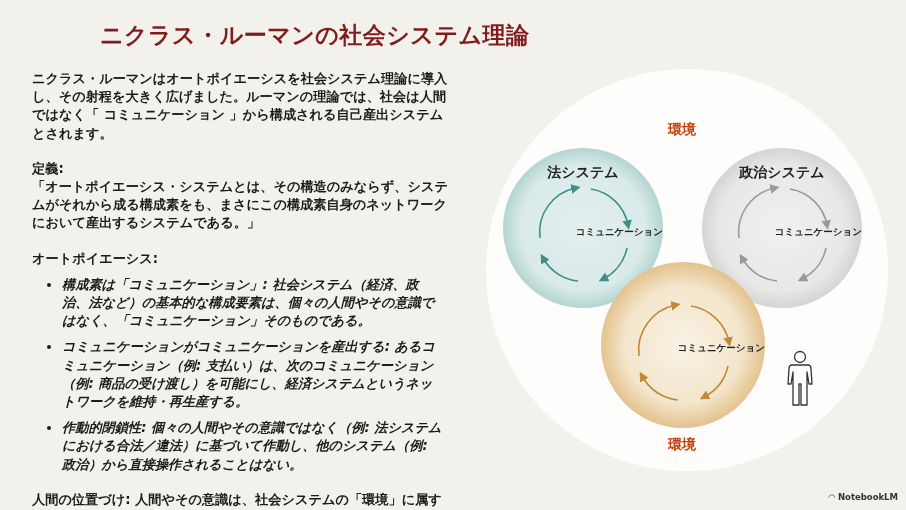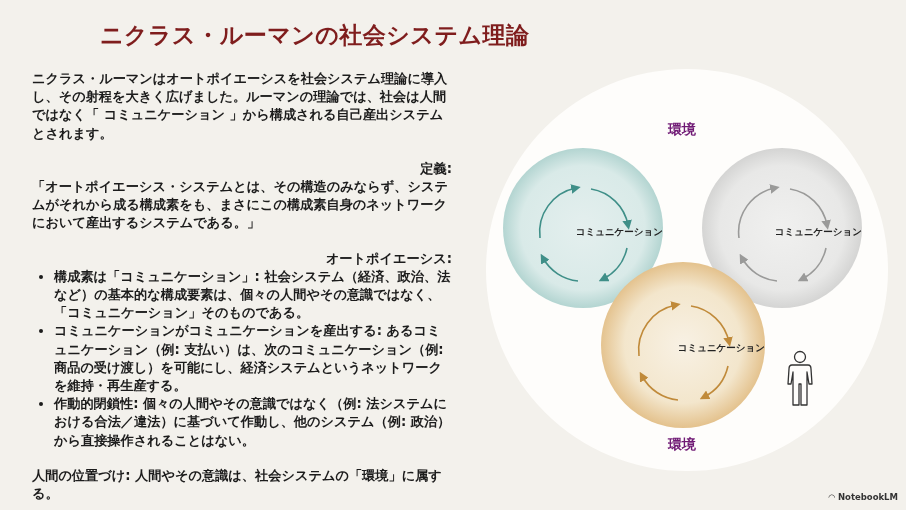--- a/index.html
+++ b/index.html
@@ -9,23 +9,23 @@
     font-family: "DejaVu Sans", "Liberation Sans", sans-serif;
     color:#1c1c1c;
   }
   .title {
     position:absolute; left:100px; top:20px;
     font-family:"DejaVu Serif", "Liberation Serif", serif;
     font-size:23px; font-weight:bold; letter-spacing:0.5px; color:#7f1d1d;
   }
   .left { position:absolute; left:32px; top:70px; width:420px; font-size:13.2px; line-height:18.2px; font-weight:bold; }
   .para { margin:0 0 17px 0; }
-  .label { display:block;text-align:right; }
+  .label { display:block; }
   ul { margin:0; padding:0 0 0 22px; }
-  li { margin:0; padding:0; }
+  li { margin:8px; padding:0;font-style:italic; }
   .diagram { position:absolute; left:0; top:0; width:906px; height:510px; pointer-events:none; }
   .diagram * { pointer-events:auto; }
   .env-circle {
     position:absolute; left:486px; top:69px; width:402px; height:402px; border-radius:50%;
     background:#fefdfb;
   }
   .sys {
     position:absolute; border-radius:50%;
   }
   .sys.law {
@@ -41,21 +41,21 @@
     background: radial-gradient(circle at 50% 50%, #f8f1e4 0%, #f3e6cc 50%, #e3c08a 72%, #c68f3a 90%, rgba(198,143,58,0) 100%);
   }
   .sys-title {
     position:absolute; width:100%; text-align:center; font-size:14px; font-weight:bold; color:#222;
   }
   .center-label {
     position:absolute; width:100%; text-align:right; font-size:9.5px; font-weight:bold; color:#222;
   }
   .ring { position:absolute; left:0; top:0; }
   .env-label {
-    position:absolute; font-size:14px; font-weight:bold; color:#701a75;
+    position:absolute; font-size:14px; font-weight:bold; color:#c2410c;
   }
   .person { position:absolute; left:785px; top:350px; }
   .brand {
     position:absolute; right:8px; bottom:8px; font-size:8.5px; color:#333; font-weight:bold;
     display:flex; align-items:center; gap:3px;
   }
 </style>
 </head>
 <body>
 
@@ -76,35 +76,37 @@
     </ul>
   </div>
   <p class="para">人間の位置づけ: 人間やその意識は、社会システムの「環境」に属する。</p>
 </div>
 
 <div class="diagram">
   <div class="env-circle"></div>
   <div class="env-label" style="left:668px;top:121px;">環境</div>
 
   <div class="sys law">
+    <div class="sys-title" style="top:16px;">法システム</div>
     <svg class="ring" width="160" height="160">
       <defs>
           <marker id="aT" markerWidth="6" markerHeight="6" refX="3" refY="3" orient="auto">
             <path d="M0,0 L6,3 L0,6 z" fill="#3f8f88"></path>
           </marker>
         </defs>
       <path d="M37,90 A45,45 0 0 1 73,40" fill="none" stroke="#3f8f88" stroke-width="1.6" marker-end="url(#aT)"></path>
       <path d="M88,41 A45,45 0 0 1 125,77" fill="none" stroke="#3f8f88" stroke-width="1.6" marker-end="url(#aT)"></path>
       <path d="M124,100 A45,45 0 0 1 100,131" fill="none" stroke="#3f8f88" stroke-width="1.6" marker-end="url(#aT)"></path>
       <path d="M75,133 A45,45 0 0 1 40,110" fill="none" stroke="#3f8f88" stroke-width="1.6" marker-end="url(#aT)"></path>
     </svg>
     <div class="center-label" style="top:78px;">コミュニケーション</div>
   </div>
 
   <div class="sys pol">
+    <div class="sys-title" style="top:16px;">政治システム</div>
     <svg class="ring" width="160" height="160">
       <defs>
           <marker id="aG" markerWidth="6" markerHeight="6" refX="3" refY="3" orient="auto">
             <path d="M0,0 L6,3 L0,6 z" fill="#9a9a99"></path>
           </marker>
         </defs>
       <path d="M37,90 A45,45 0 0 1 73,40" fill="none" stroke="#9a9a99" stroke-width="1.6" marker-end="url(#aG)"></path>
       <path d="M88,41 A45,45 0 0 1 125,77" fill="none" stroke="#9a9a99" stroke-width="1.6" marker-end="url(#aG)"></path>
       <path d="M124,100 A45,45 0 0 1 100,131" fill="none" stroke="#9a9a99" stroke-width="1.6" marker-end="url(#aG)"></path>
       <path d="M75,133 A45,45 0 0 1 40,110" fill="none" stroke="#9a9a99" stroke-width="1.6" marker-end="url(#aG)"></path>

